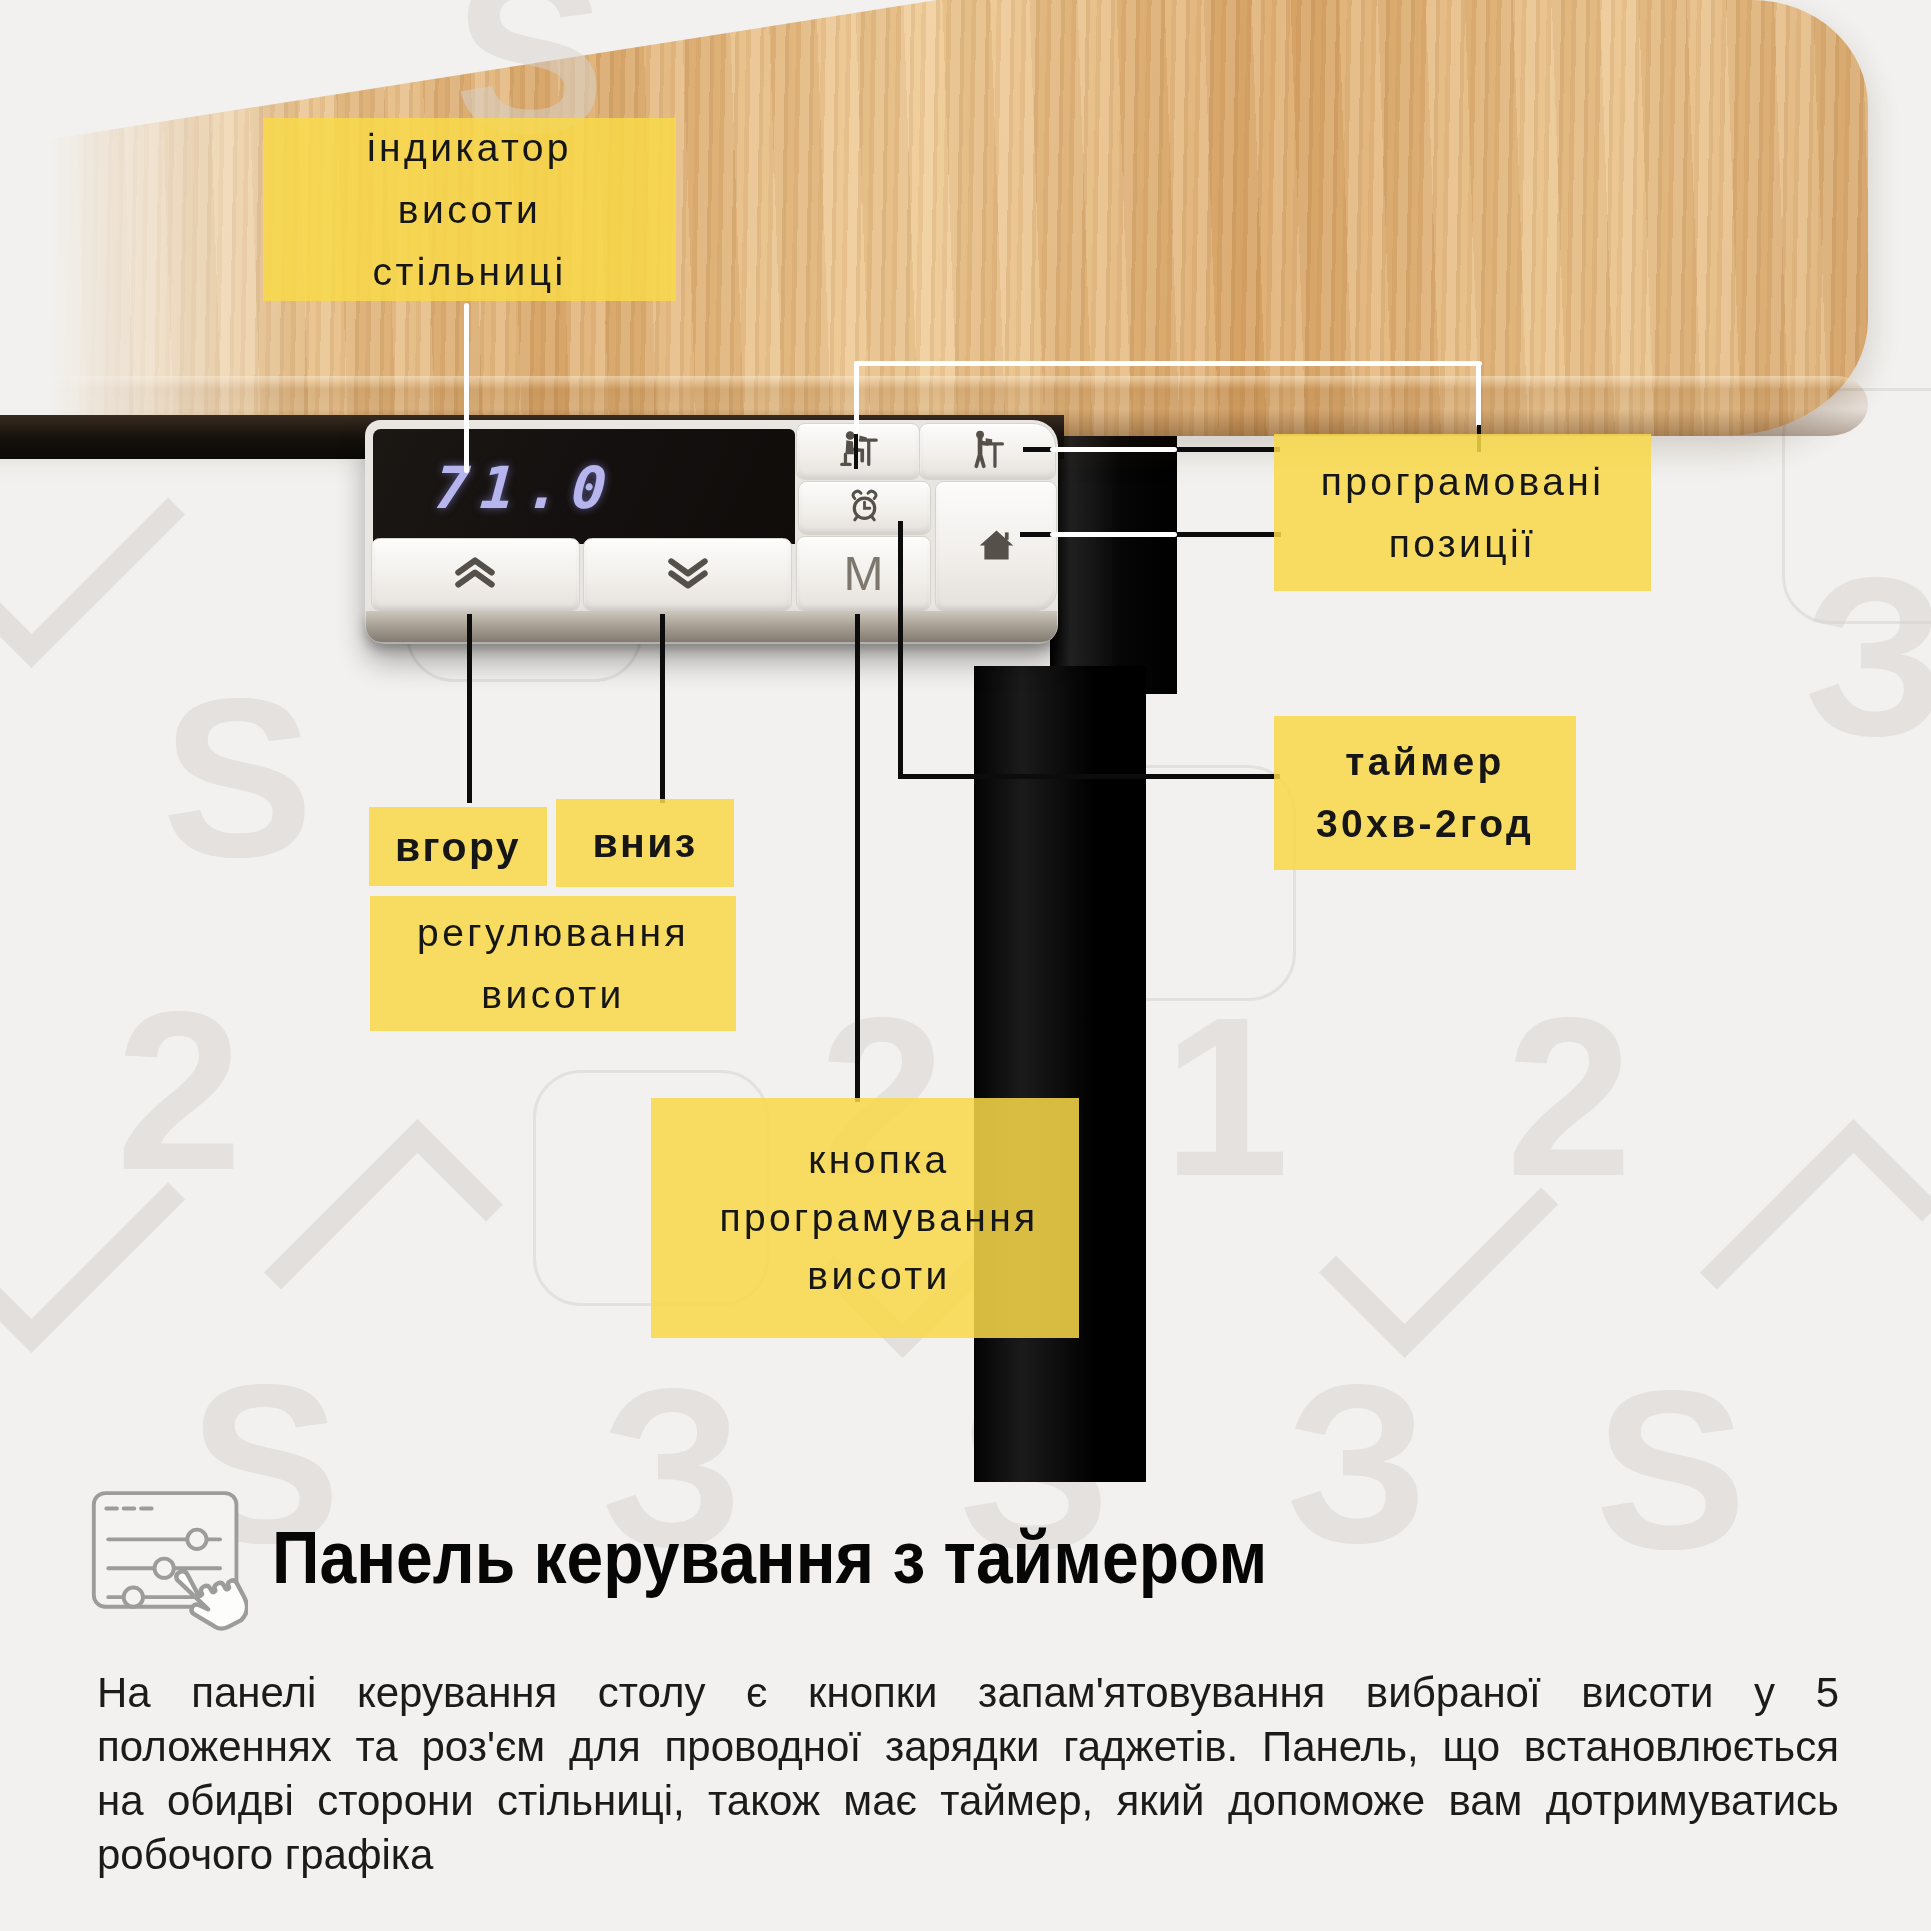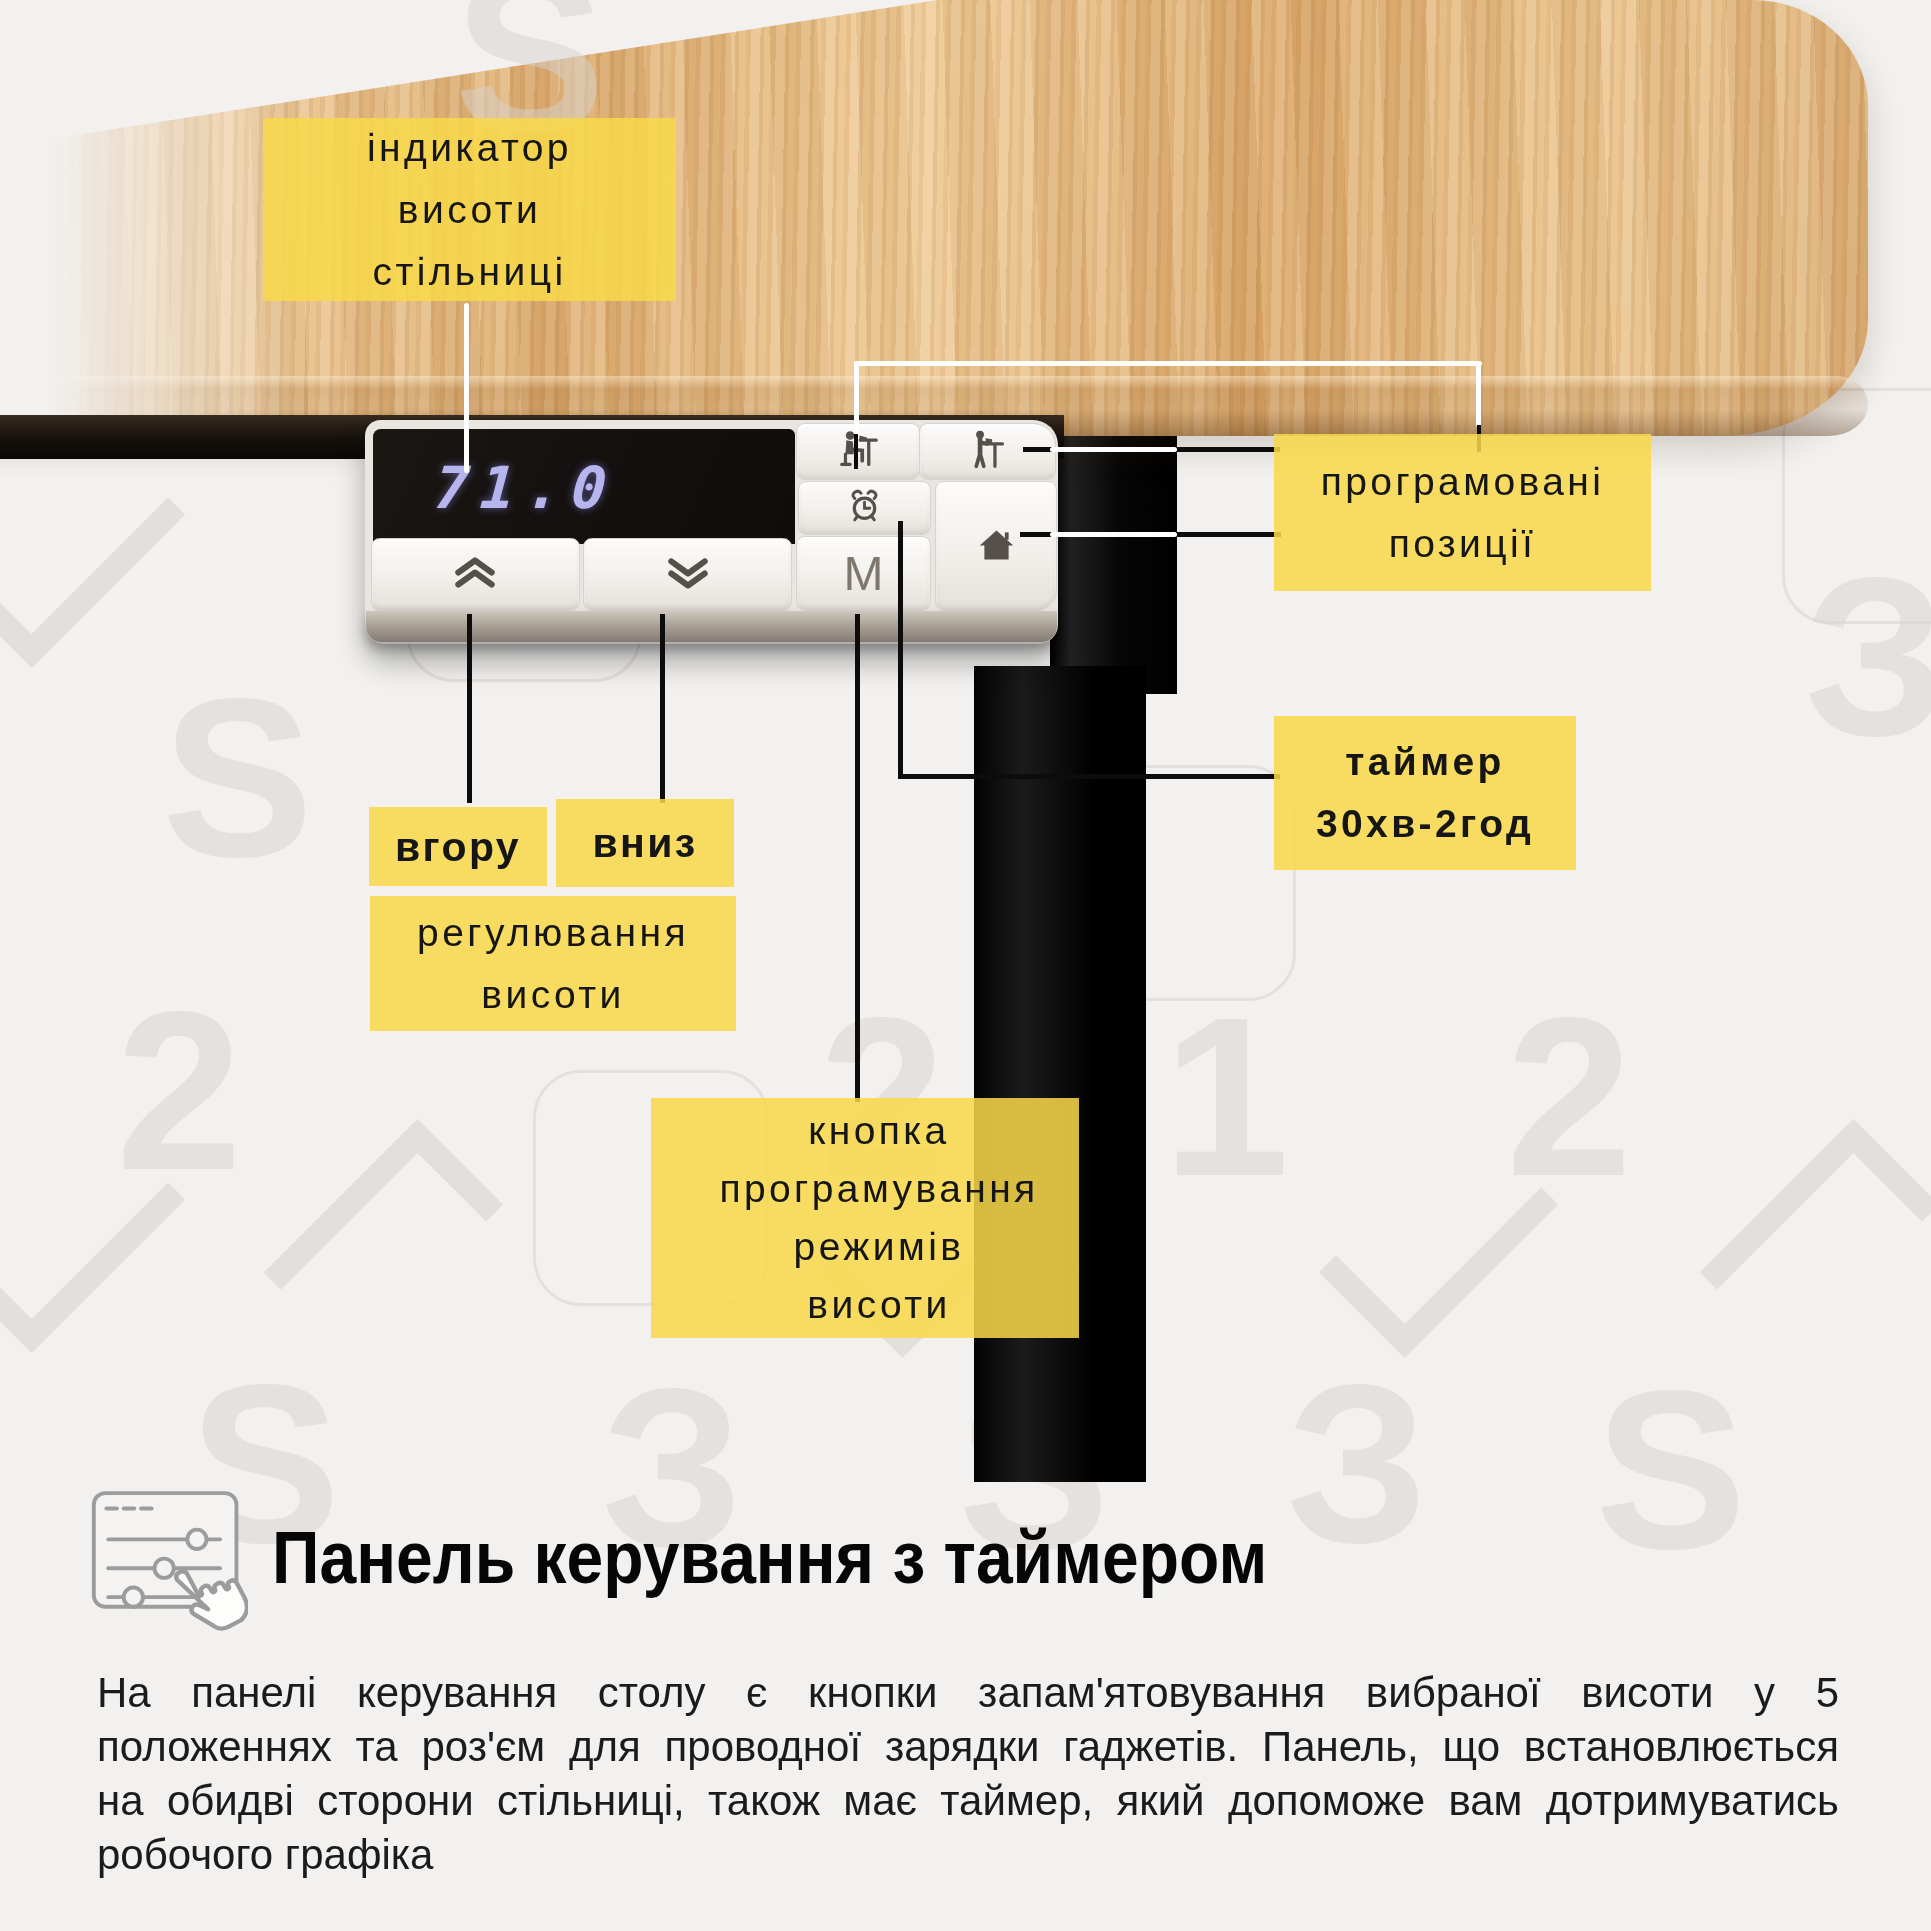--- a/index.html
+++ b/index.html
@@ -237,21 +237,20 @@
   </div>
 
   <div class="callout" style="left:370px;top:896px;width:366px;height:135px;align-items:center;">
     <div>регулювання</div>
     <div>висоти</div>
   </div>
 
   <div class="callout tight" style="left:651px;top:1098px;width:400px;height:240px;">
     <div>кнопка</div>
     <div>програмування</div>
-    <div>режимів</div>
     <div>висоти</div>
   </div>
 
   <div class="abs footer-icon">
     <svg width="159" height="179" viewBox="0 0 165 185" fill="none">
       <rect x="5" y="8" width="148" height="118" rx="12" fill="#f4f3f1" stroke="#9c9c9c" stroke-width="4"></rect>
       <g stroke="#9c9c9c" stroke-width="4" stroke-linecap="round">
         <line x1="18" y1="24" x2="29" y2="24"></line>
           <line x1="36" y1="24" x2="47" y2="24"></line>
           <line x1="54" y1="24" x2="65" y2="24"></line>

